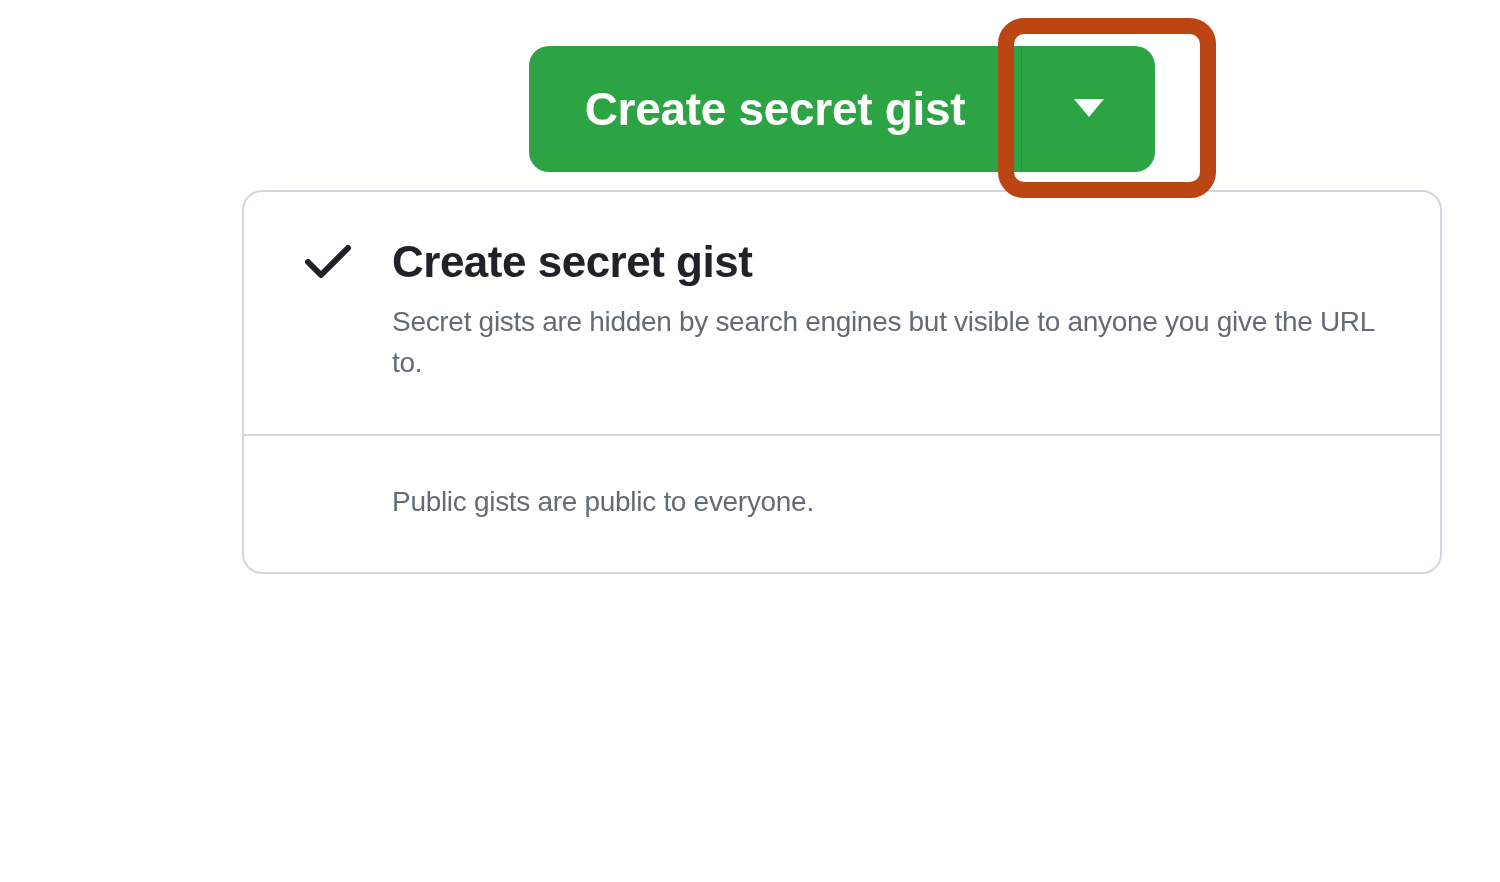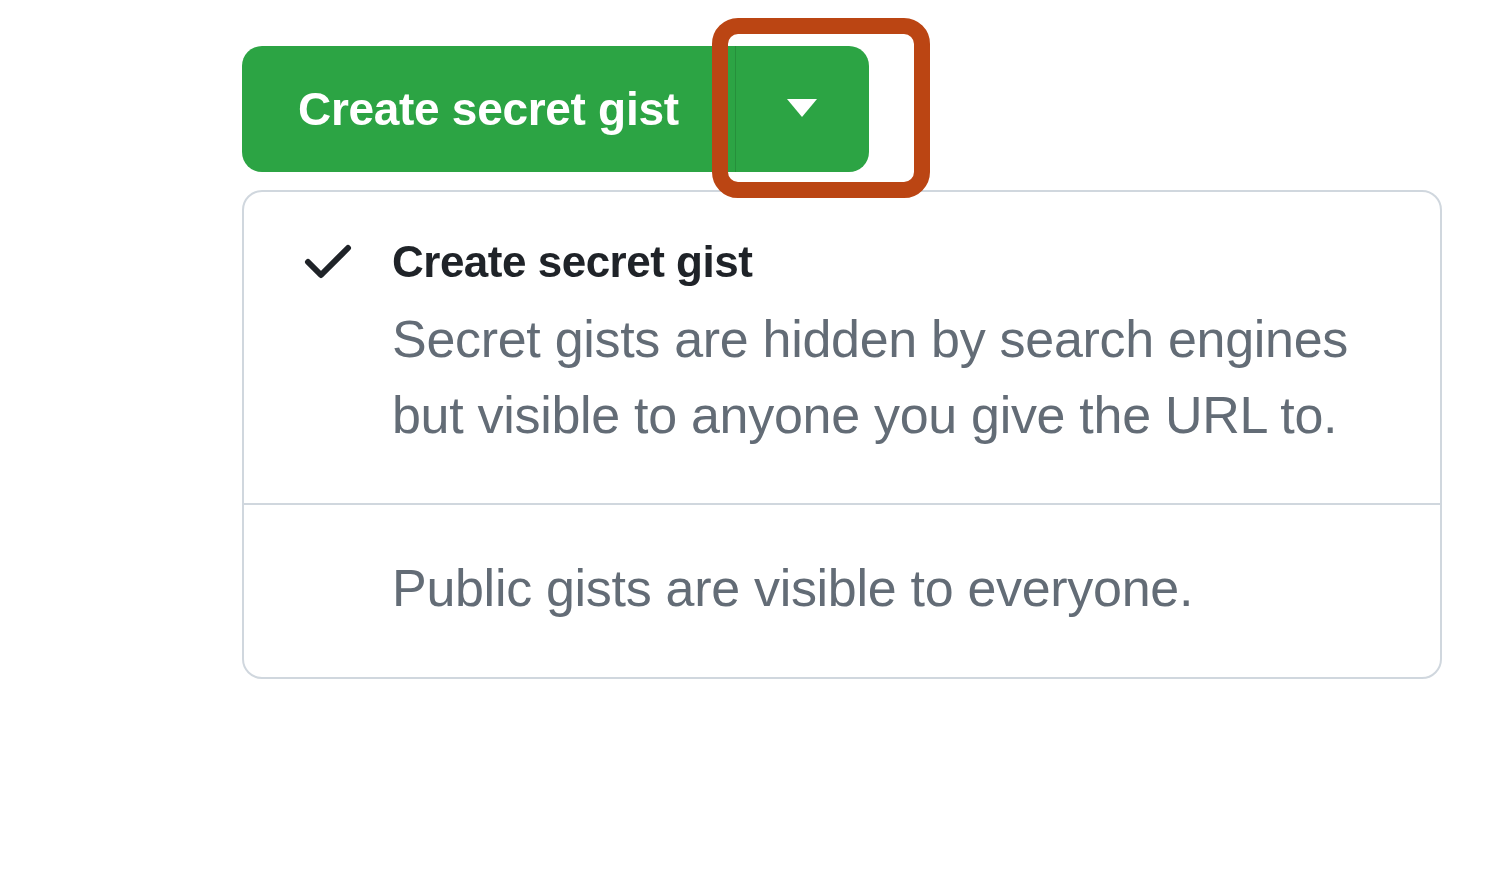--- a/index.html
+++ b/index.html
@@ -13,21 +13,21 @@
       width: 1500px;
       height: 882px;
       position: relative;
     }
     .container {
       position: absolute;
       top: 46px;
       right: 58px;
       display: flex;
       flex-direction: column;
-      align-items: flex-start;
+      align-items: center;
     }
     .button-group {
       display: flex;
       align-items: stretch;
       margin-bottom: 18px;
     }
     .primary-button {
       background-color: #2ca444;
       color: #ffffff;
       border: none;
@@ -86,21 +86,21 @@
     }
     .item-title {
       font-size: 44px;
       font-weight: 600;
       color: #1f2328;
       margin-bottom: 16px;
       letter-spacing: -0.5px;
       line-height: 1.1;
     }
     .item-description {
-      font-size: 52px;
+      font-size: 28px;
       font-weight: 400;
       color: #636c76;
       line-height: 1.45;
       letter-spacing: -0.3px;
     }
   </style>
 </head>
 <body>
 
 <div class="container">
@@ -120,16 +120,16 @@
     <div class="dropdown-item">
       <span class="check-icon">
         <svg width="48" height="40" viewBox="0 0 48 40">
           <path d="M4 20 L17 33 L44 6" stroke="#1f2328" stroke-width="6" fill="none" stroke-linecap="round" stroke-linejoin="round"></path>
         </svg>
       </span>
       <div class="item-title">Create secret gist</div>
       <div class="item-description">Secret gists are hidden by search engines but visible to anyone you give the URL to.</div>
     </div>
     <div class="dropdown-item">
-      <div class="item-description">Public gists are visible to everyone.</div>
+      <div class="item-description">Public gists are public to everyone.</div>
     </div>
   </div>
 </div>
 
 </body></html>

